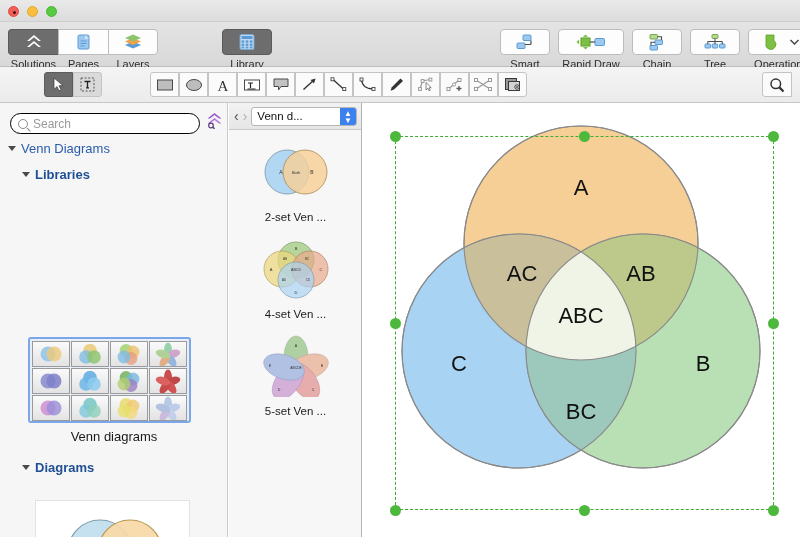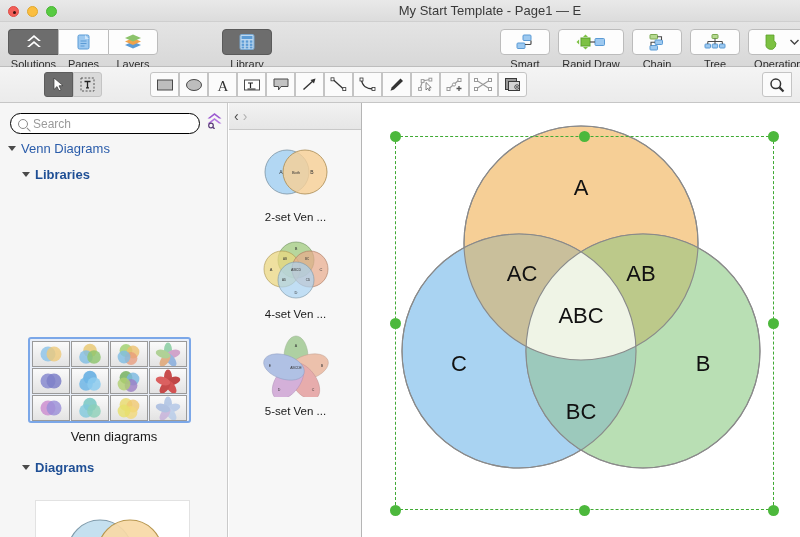--- a/index.html
+++ b/index.html
@@ -187,21 +187,20 @@
 </style>
 </head>
 <body>
 
 <div class="titlebar">
   <div class="traffic">
     <div class="tl red"></div>
     <div class="tl yellow"></div>
     <div class="tl green"></div>
   </div>
-  <div class="win-title">My Start Template - Page1 — E</div>
 </div>
 
 <div class="toolbar">
 
   <div class="tb-group" style="left:8px; top:7px;">
     <div class="tb-seg active">
       <svg width="20" height="18" viewBox="0 0 20 18">
         <path d="M10 2 L17 8 L14.5 8 L10 4.2 L5.5 8 L3 8 Z" fill="#fff"></path>
         <path d="M10 8 L17 14 L14.5 14 L10 10.2 L5.5 14 L3 14 Z" fill="#fff"></path>
       </svg>
@@ -543,20 +542,27 @@
       <circle cx="82" cy="45" r="32" fill="#f7d9a6" fill-opacity="0.92" stroke="#b8974f" stroke-width="1.2"></circle>
     </svg>
   </div>
 
 </div>
 
 <div class="libpanel">
   <div class="lp-header">
     <span class="chev">‹</span>
     <span class="chev dim">›</span>
+    <div class="lp-select">
+      <span>Venn d...</span>
+      <span class="lp-select-btn">
+          <span>▲</span>
+          <span>▼</span>
+        </span>
+    </div>
   </div>
 
   <div class="lp-list">
 
     <div class="lp-item">
       <div class="lp-thumb-box">
         <svg width="78" height="56" viewBox="0 0 78 56">
           <circle cx="30" cy="28" r="22" fill="#a9d3f2" fill-opacity="0.88" stroke="#7b93a3" stroke-width="0.8"></circle>
           <circle cx="48" cy="28" r="22" fill="#f6cf96" fill-opacity="0.82" stroke="#a8894f" stroke-width="0.8"></circle>
           <text x="24" y="30" font-size="5" text-anchor="middle" fill="#333" font-family="Liberation Sans, sans-serif">A</text>

